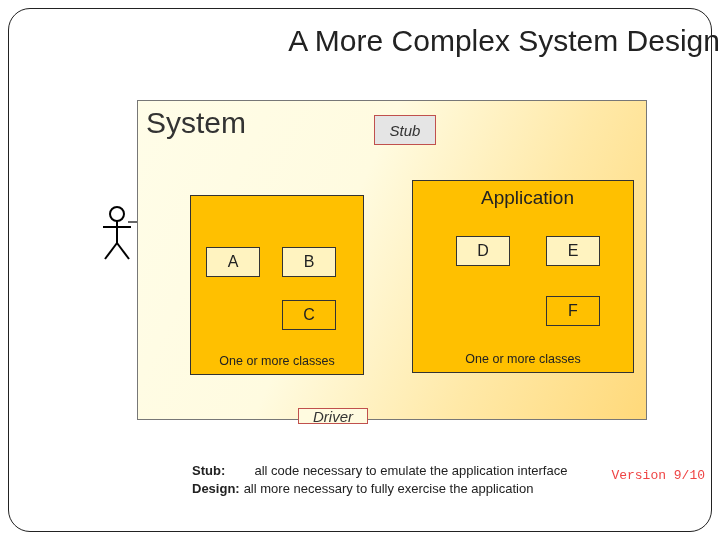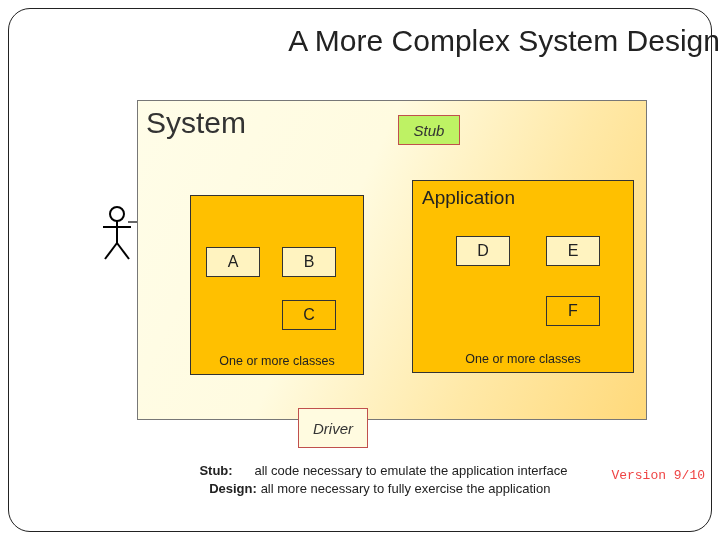--- a/index.html
+++ b/index.html
@@ -44,35 +44,34 @@
     font-size: 30px;
     color: #333;
   }
   .stub-box {
     position: absolute;
     left: 374px;
     top: 115px;
     width: 62px;
     height: 30px;
     border: 1.5px solid #c0504d;
-    background: #bef264;
+    background: #e5e5e5;
     display: flex;
     align-items: center;
     justify-content: center;
     font-style: italic;
     font-size: 15px;
     color: #333;
-    margin-left: 24px;
   }
   .driver-box {
     position: absolute;
     left: 298px;
     top: 408px;
     width: 70px;
-    height: 40px;
+    height: 16px;
     border: 1.5px solid #c0504d;
     background: #fffbe0;
     display: flex;
     align-items: center;
     justify-content: center;
     font-style: italic;
     font-size: 15px;
     color: #333;
   }
   .actor {
@@ -116,21 +115,21 @@
     top: 180px;
     width: 222px;
     height: 193px;
     background: #ffc000;
     border: 1px solid #333;
   }
   .app-label {
     position: absolute;
     left: 9px; right: 0;
     top: 6px;
-    text-align: left;
+    text-align: center;
     font-family: Verdana, sans-serif;
     font-size: 19px;
     color: #222;
   }
   .app-panel .classes-note {
     position: absolute;
     bottom: 6px;
     left: 0; right: 0;
     text-align: center;
     font-family: Arial, sans-serif;
@@ -161,21 +160,21 @@
   .box-f { left: 546px; top: 296px; }
   .footnotes {
     position: absolute;
     left: 192px;
     top: 462px;
     font-family: Arial, sans-serif;
     font-size: 13px;
     line-height: 1.35;
     color: #222;
   }
-  .footnotes .row { white-space: nowrap; text-align: center; }
+  .footnotes .row { white-space: nowrap; }
   .footnotes .term { font-weight: bold; display: inline-block; min-width: 48px; }
   .version {
     position: absolute;
     right: 15px;
     top: 468px;
     font-family: Liberation Mono, monospace;
     font-size: 13px;
     color: #ef4444;
   }
   svg.lines {

